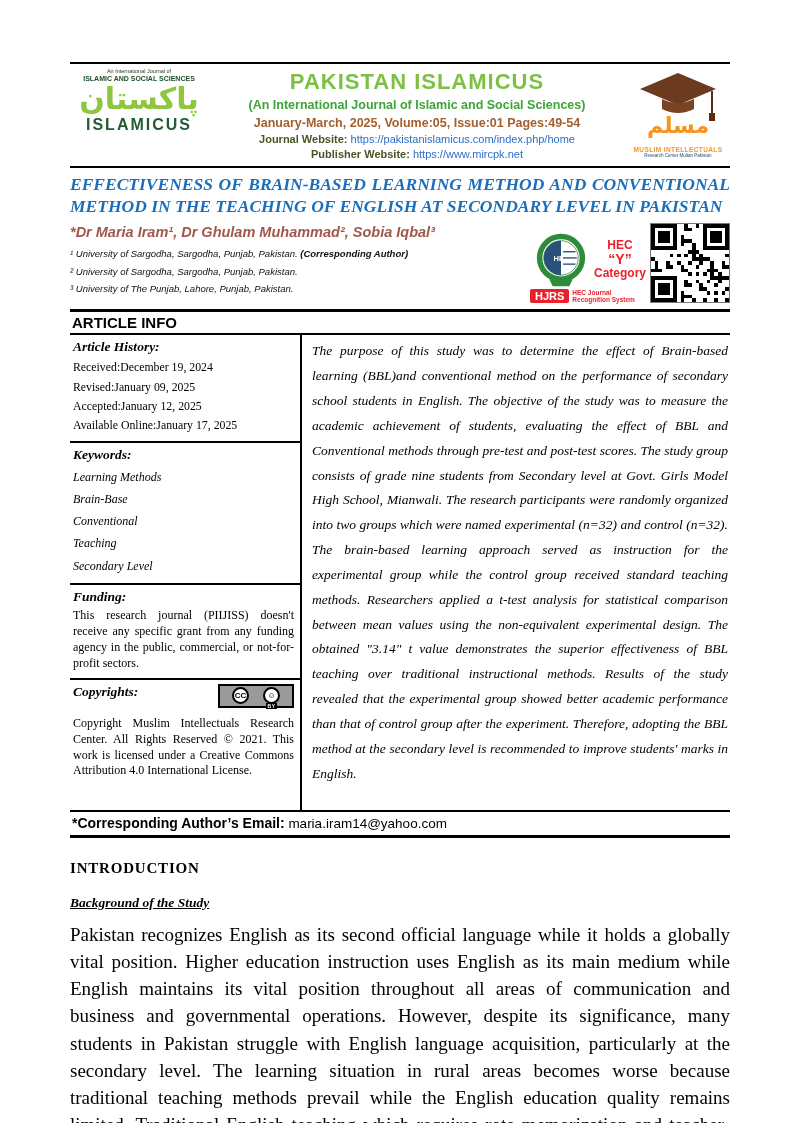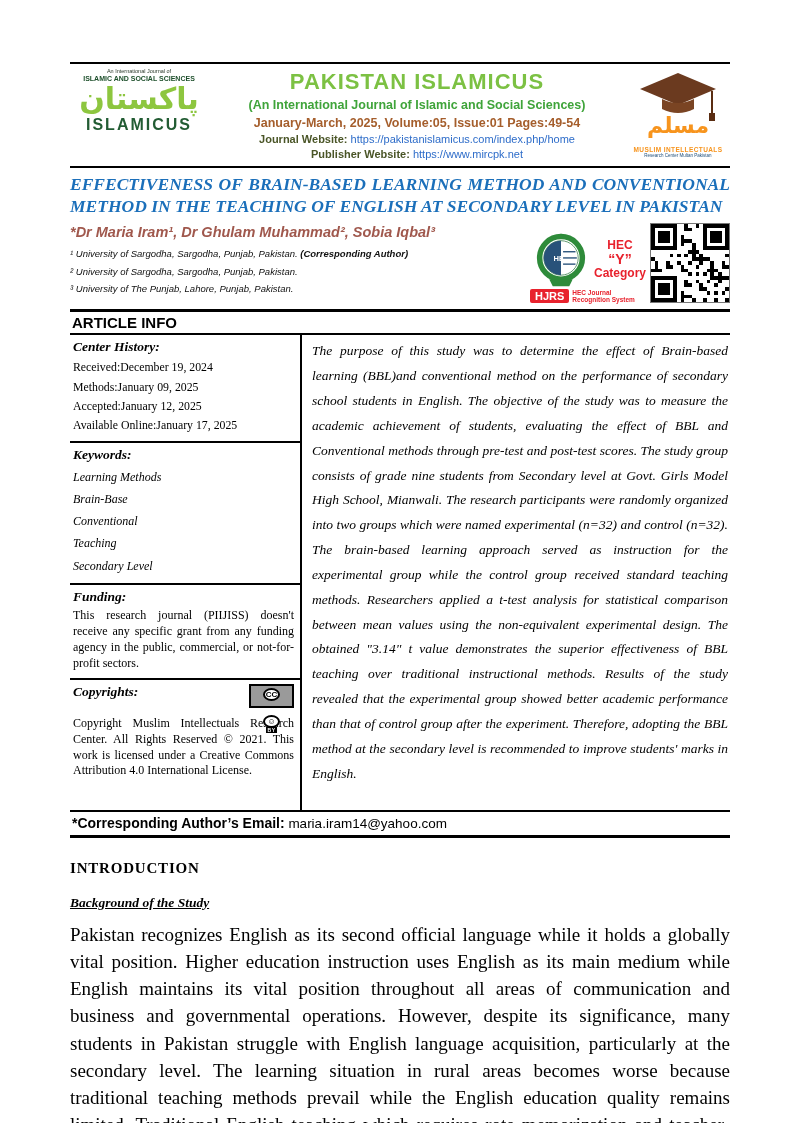--- a/index.html
+++ b/index.html
@@ -69,21 +69,21 @@
   .sec{padding:4px 6px 6px 3px;border-bottom:2px solid #000;}
   .sec:last-child{border-bottom:none;}
   .sec-h{font-size:13.5px;font-weight:bold;font-style:italic;margin-bottom:3px;}
   .hist-row{display:flex;justify-content:flex-start;font-size:11.8px;line-height:1.62;}
   .kw{font-size:12px;font-style:italic;line-height:1.85;}
   .sec-txt{font-size:12px;text-align:justify;line-height:1.33;}
   .sec-hist{min-height:93px;} .sec-kw{min-height:120px;} .sec-fund{min-height:88px;}
   .sec-copy{min-height:130px;}
   .copy-head{display:flex;align-items:flex-start;justify-content:space-between;}
   .cc-badge{background:#9a9a9a;border:2px solid #000;display:flex;align-items:center;
-            gap:14px;padding:2px 12px;height:24px;flex-direction:column;}
+            gap:14px;padding:2px 12px;height:24px;}
   .cc-circ{width:17px;height:17px;border:2px solid #000;border-radius:50%;background:#fff;
            font-family:"Liberation Sans",sans-serif;font-size:8px;font-weight:bold;
            display:flex;align-items:center;justify-content:center;position:relative;}
   .cc-by{position:absolute;bottom:-7px;left:50%;transform:translateX(-50%);
          background:#000;color:#fff;font-size:5px;padding:0 2px;letter-spacing:.5px;}
   .col-right{flex:1;padding:4px 2px 4px 10px;}
   .abstract{font-size:13.5px;font-style:italic;text-align:justify;line-height:1.84;}
 
   
   .email-row{border-bottom:3px solid #000;padding:3px 0 4px 2px;
@@ -273,27 +273,27 @@
     </div>
   </div>
 
   <div class="info">
     <div class="info-head">
       <div class="ih-left">ARTICLE INFO</div>
     </div>
     <div class="info-body">
       <div class="col-left">
         <div class="sec sec-hist">
-          <div class="sec-h">Center History:</div>
+          <div class="sec-h">Article History:</div>
           <div class="hist-row">
               <span>Received:</span>
               <span>December 19, 2024</span>
             </div>
           <div class="hist-row">
-              <span>Methods:</span>
+              <span>Revised:</span>
               <span>January 09, 2025</span>
             </div>
           <div class="hist-row">
               <span>Accepted:</span>
               <span>January 12, 2025</span>
             </div>
           <div class="hist-row">
               <span>Available Online:</span>
               <span>January 17, 2025</span>
             </div>

